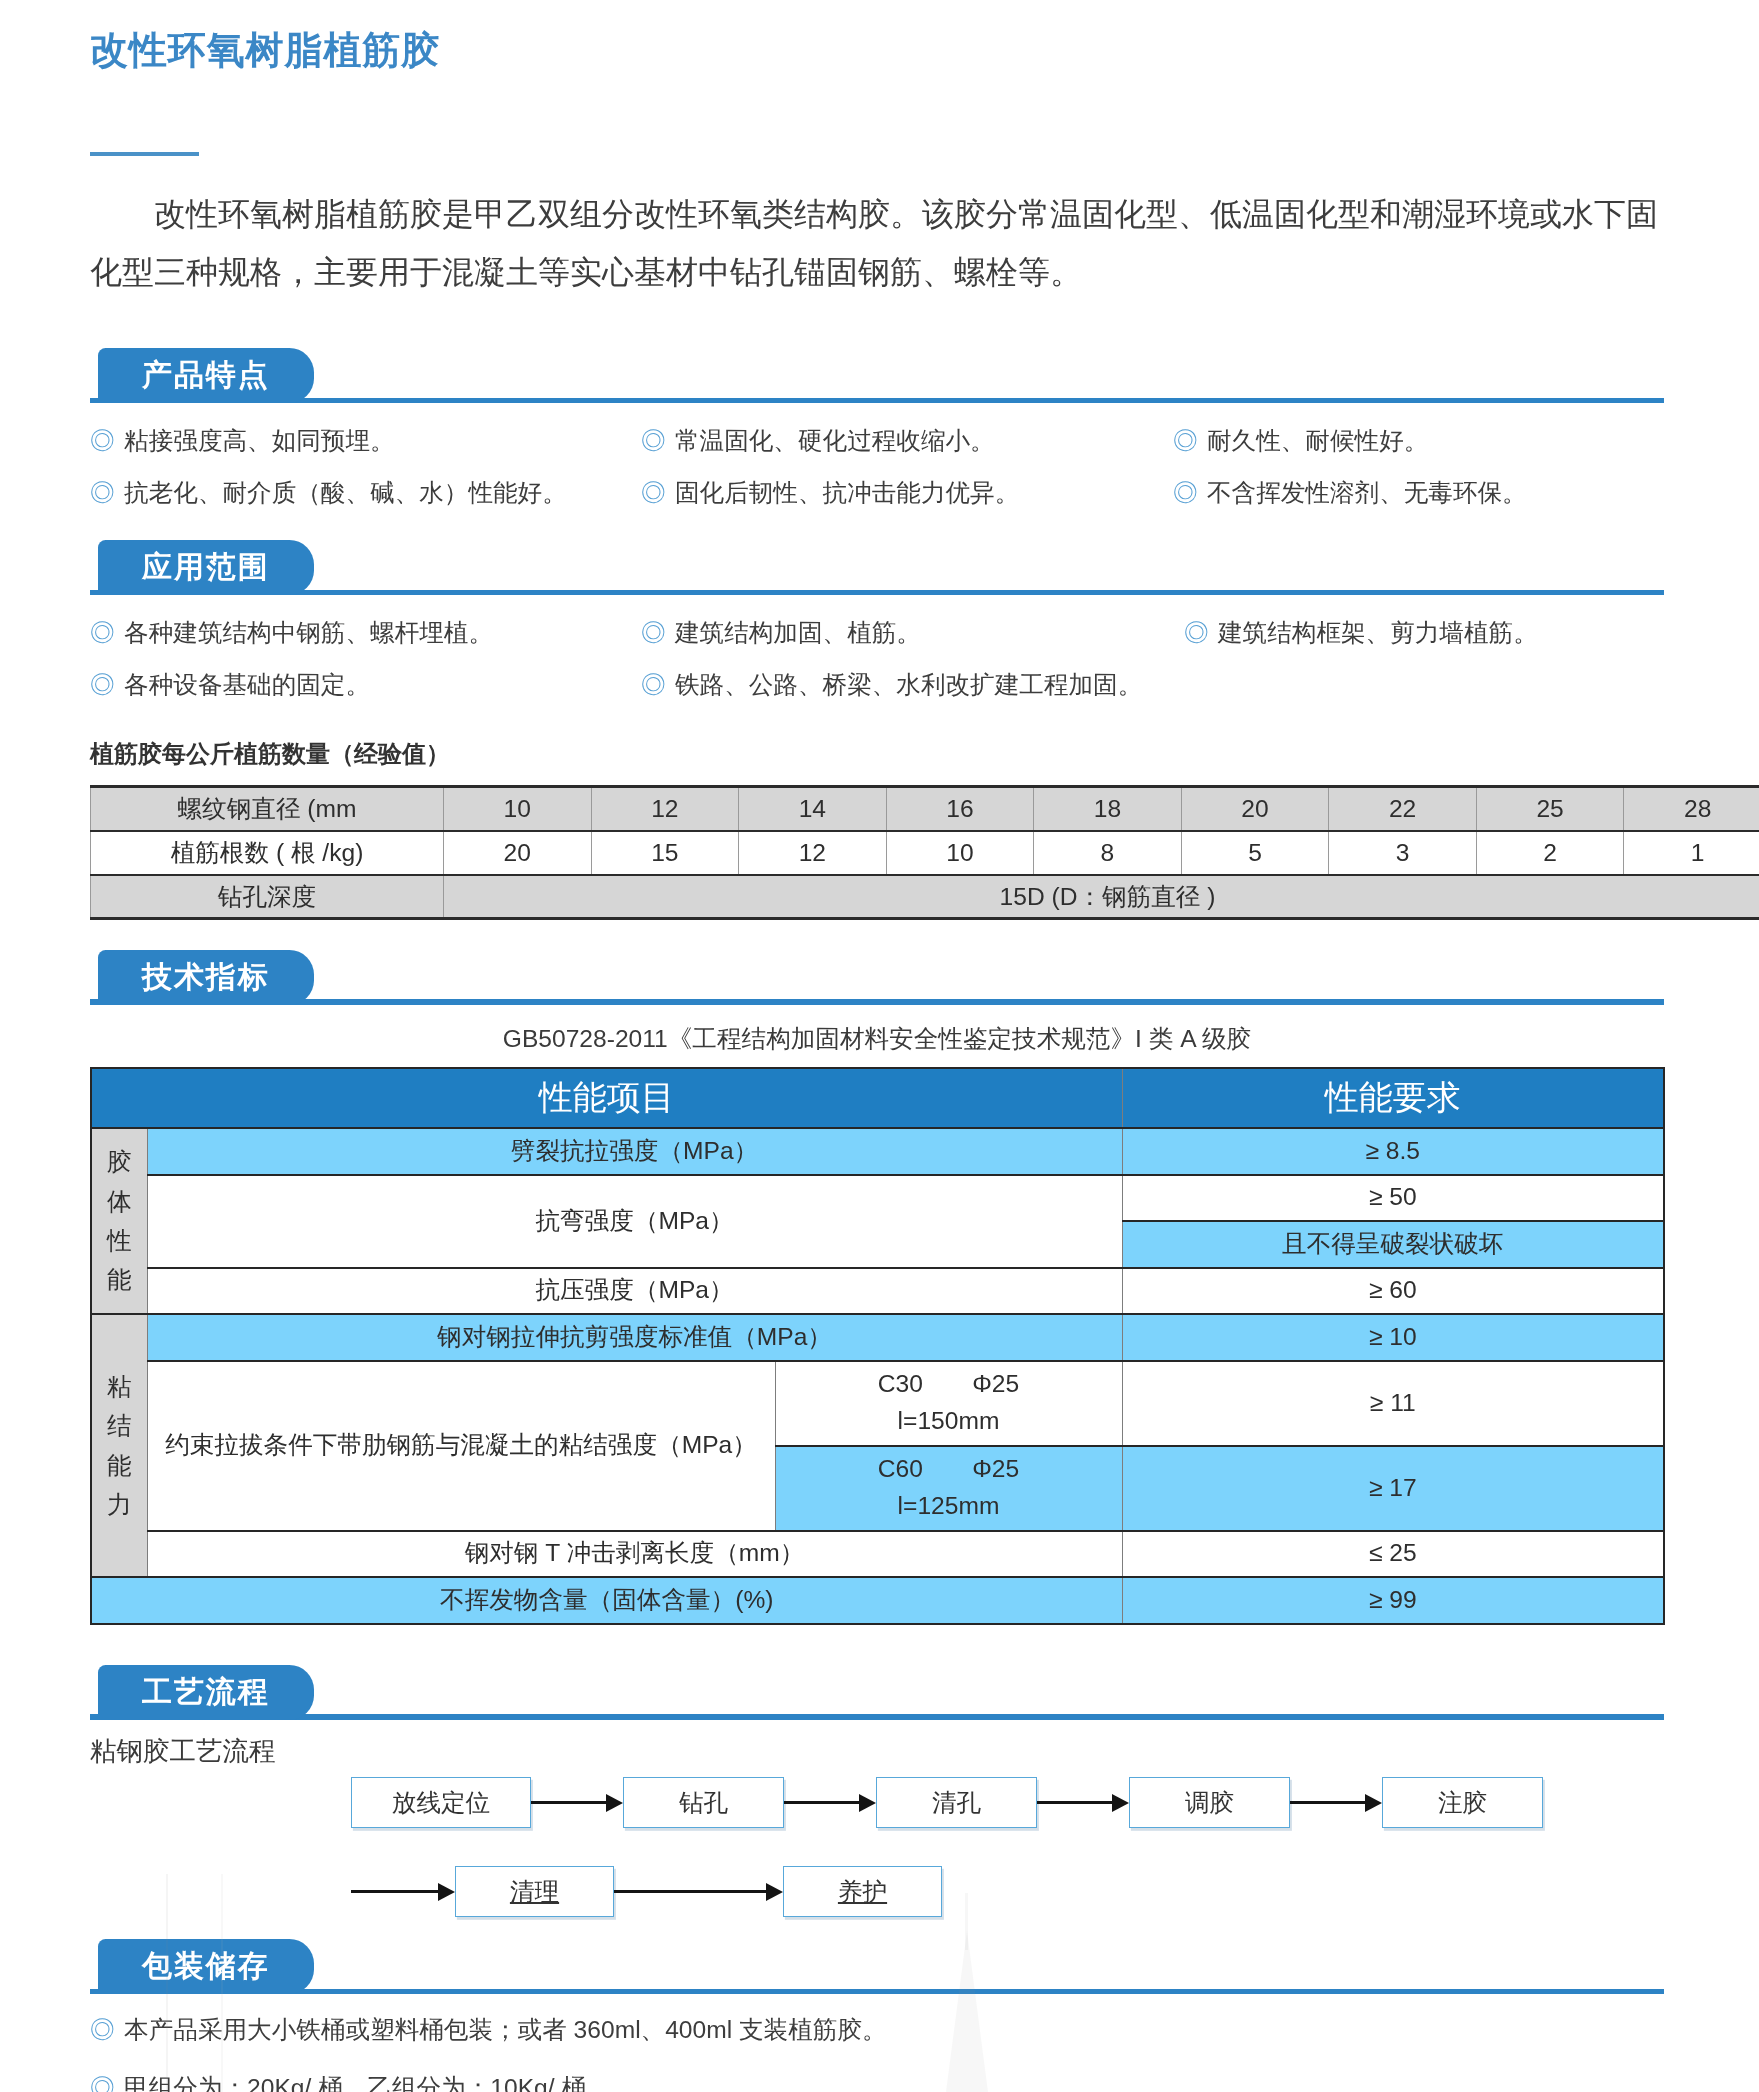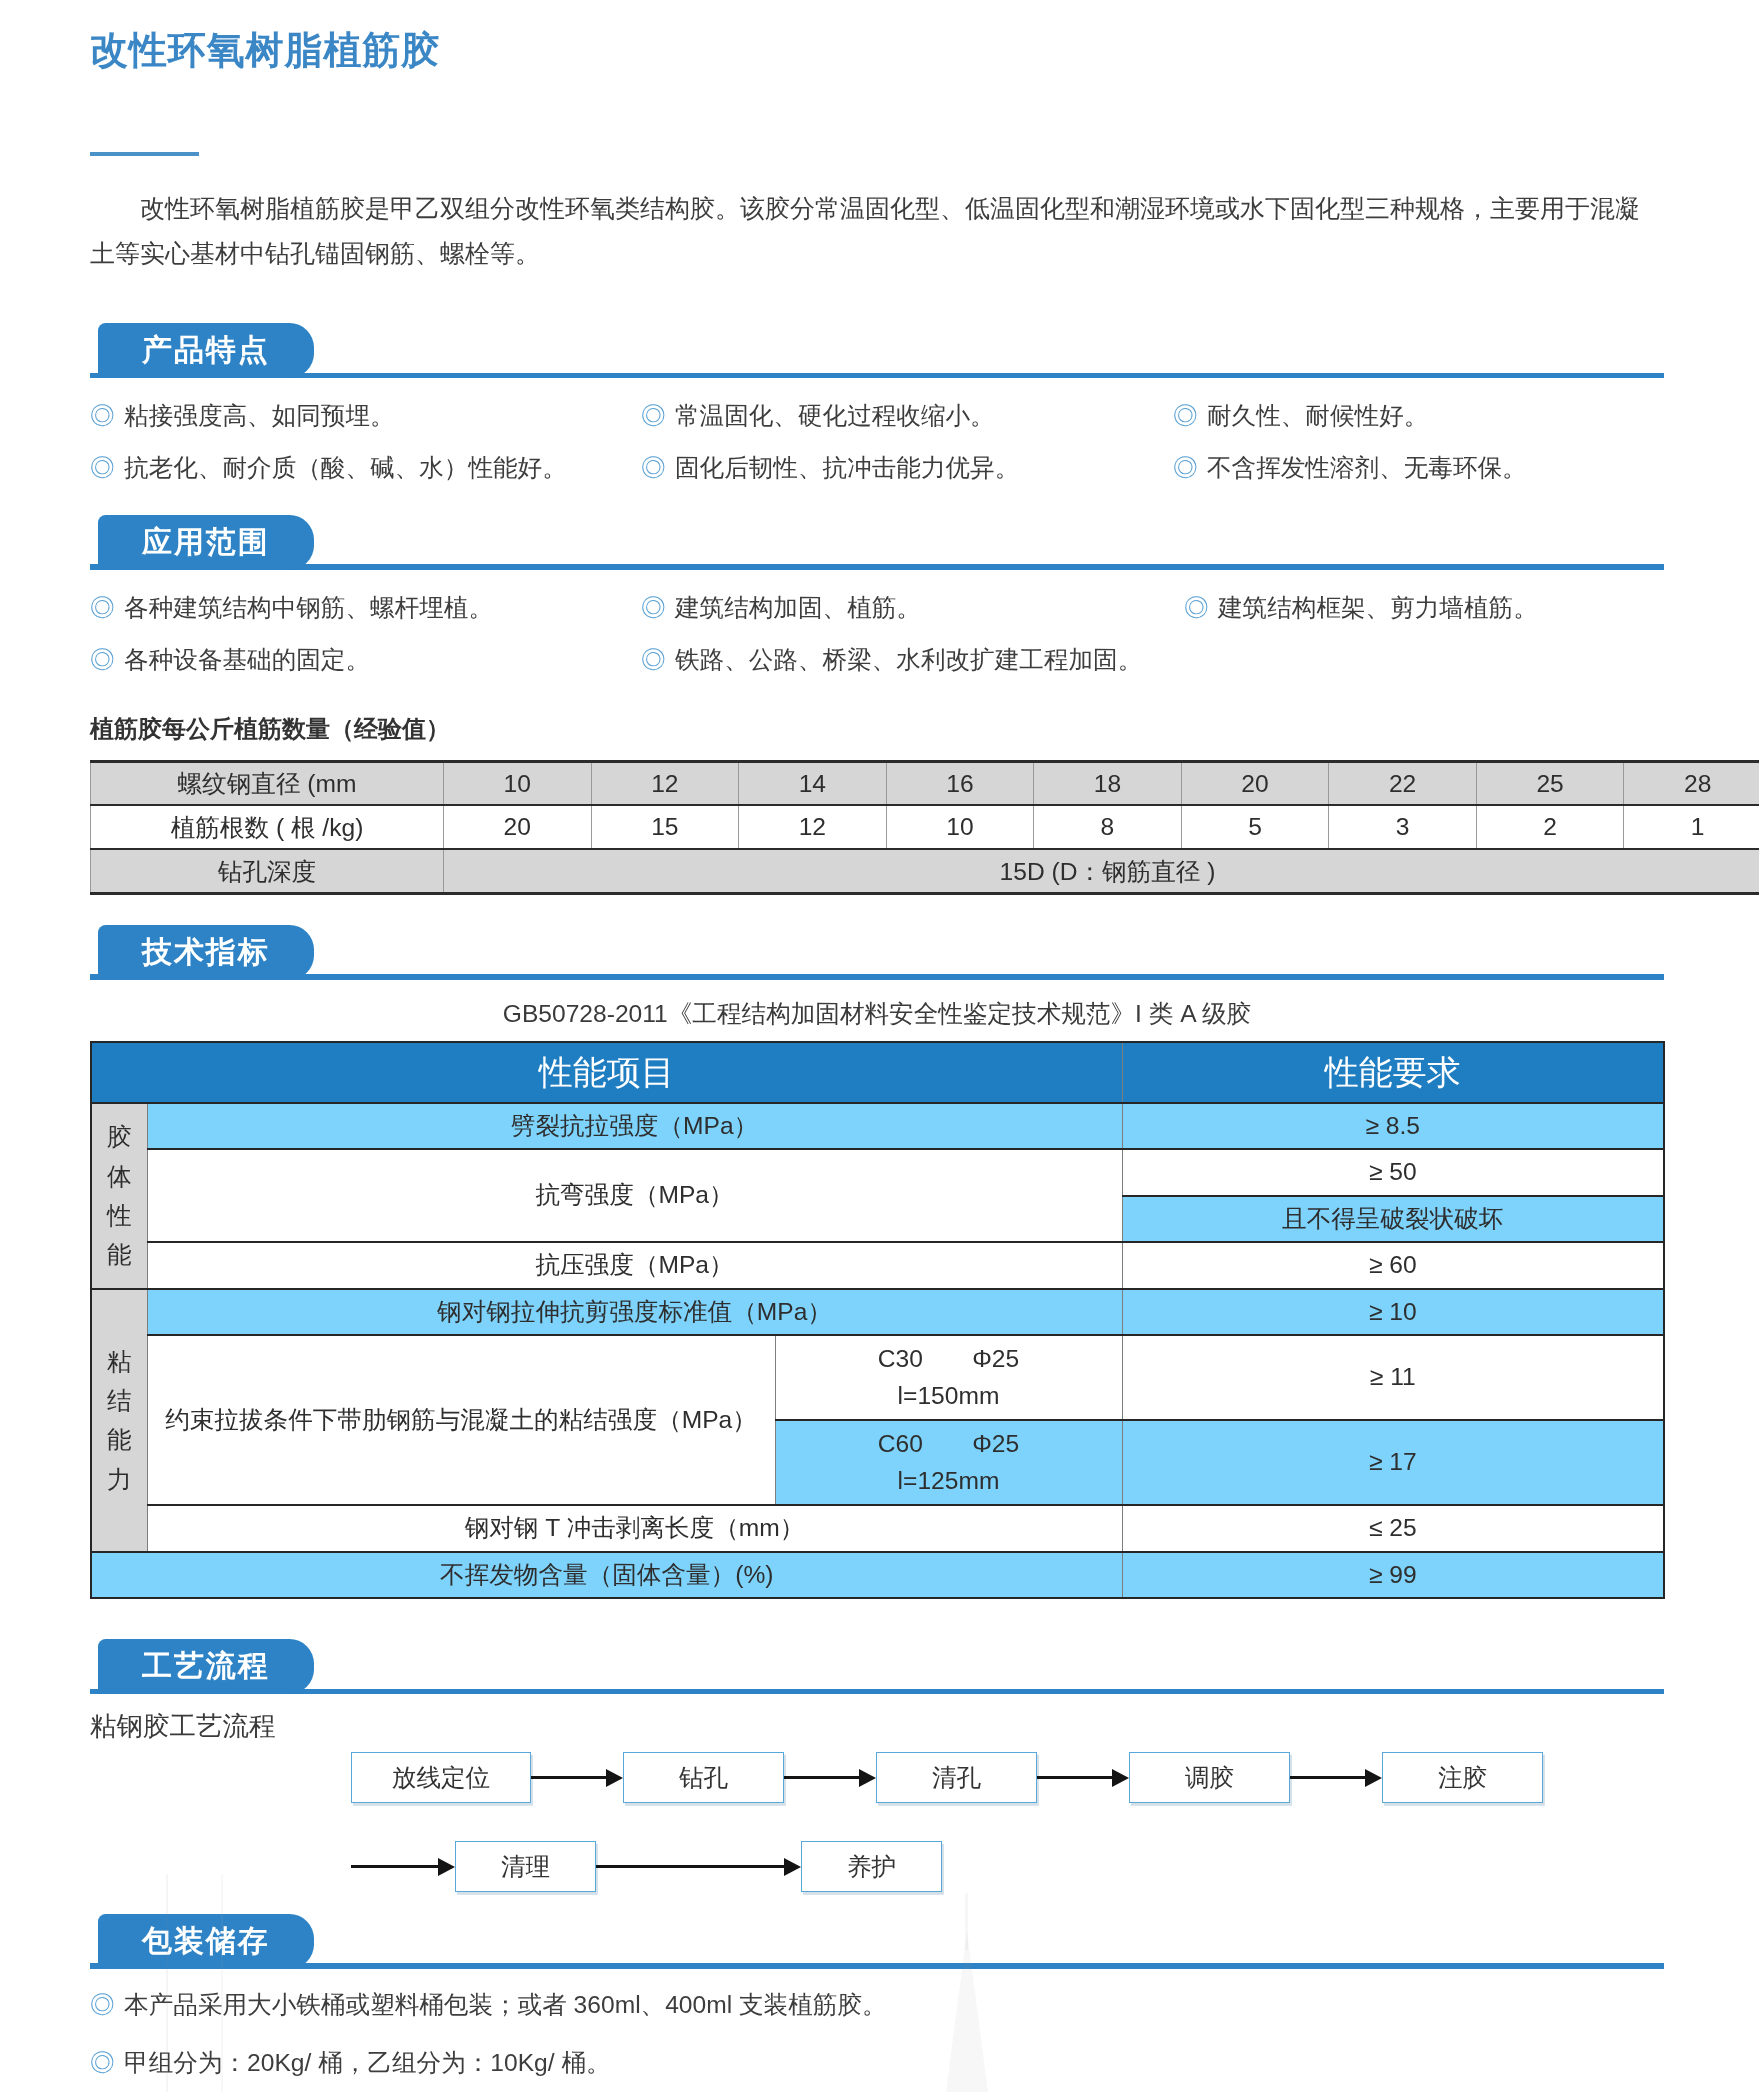--- a/index.html
+++ b/index.html
@@ -9,21 +9,21 @@
     font-family:"Liberation Sans", sans-serif;
     color:#3d3d3d;
   }
   .page { width:1759px; height:2092px; padding:24.6px 95px 0 90px; position:relative; }
 
   
   .doc-title { font-size:38px; font-weight:bold; color:#3b87c6; letter-spacing:0.9px; }
   .title-dash { width:109px; height:4.7px; background:#4a92c8; margin-top:76px; }
 
   
-  .intro { margin-top:30px; font-size:25px; line-height:1.8; text-indent:2em; color:#3d3d3d; }
+  .intro { margin-top:30px; font-size:32px; line-height:1.8; text-indent:2em; color:#3d3d3d; }
 
   
   .section-banner { position:relative; height:57px; }
   .banner-line { position:absolute; left:0; right:0; bottom:0; height:5.7px; background:#2d83c5; }
   .banner-tab {
     position:absolute; left:8px; bottom:0; height:55px;
     background:#2d83c5; color:#ffffff; font-size:30px; font-weight:bold;
     letter-spacing:1.9px; padding:0 44px; display:flex; align-items:center;
     border-radius:7.6px 24.6px 24.6px 0;
   }
@@ -66,21 +66,21 @@
   .process-sub { margin-top:13.2px; font-size:26.5px; color:#3a3a3a; }
   .flow-row { display:flex; align-items:center; height:53px;padding-left:24px; }
   .flow-row1 { margin-top:7.6px; margin-left:237px; width:1216px; }
   .flow-row2 { margin-top:36px; margin-left:237px; width:615px; }
   .flow-box {
     height:51px; background:#ffffff; border:1.9px solid #58a8da;
     box-shadow:1.9px 2.8px 0 rgba(160,185,205,0.45);
     display:flex; align-items:center; justify-content:center;
     font-size:24.6px; color:#333; flex:0 0 auto;
   }
-  .fb-190 { width:180px; } .fb-170 { width:161px; } .fb-168 { width:141px; }
+  .fb-190 { width:180px; } .fb-170 { width:161px; } .fb-168 { width:159px;text-decoration:underline; }
   .flow-arrow { flex:1 1 auto; display:flex; align-items:center; min-width:66px; }
   .flow-arrow .shaft { flex:1; height:2.8px; background:#141414; }
   .flow-arrow .head { width:0; height:0; border-left:17px solid #141414; border-top:9.5px solid transparent; border-bottom:9.5px solid transparent; }
 
   .pack-list { margin-top:19px; font-size:24.6px; }
   .pack-list .bullet-item { margin-bottom:23px; }
 
   
   .mt48 { margin-top:45px; } .mt30 { margin-top:28px; } .mt20 { margin-top:19px; }
   .mt40 { margin-top:38px;text-align:center; }

